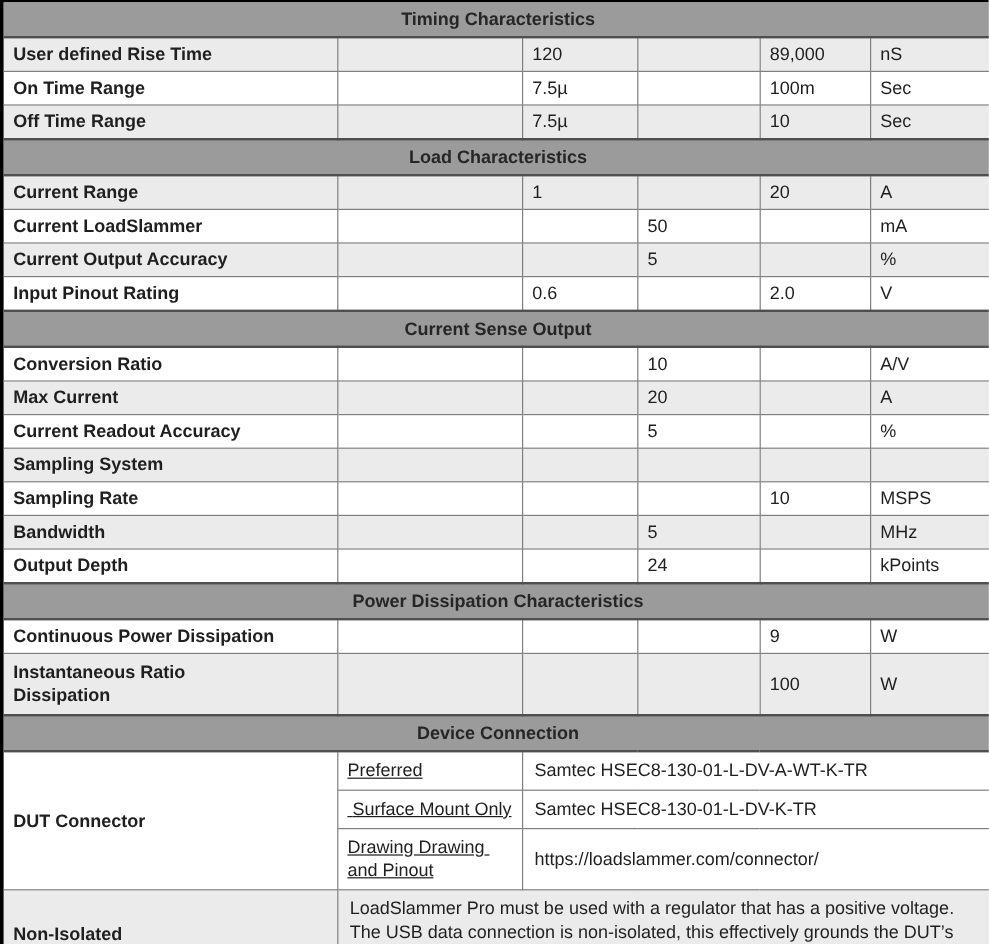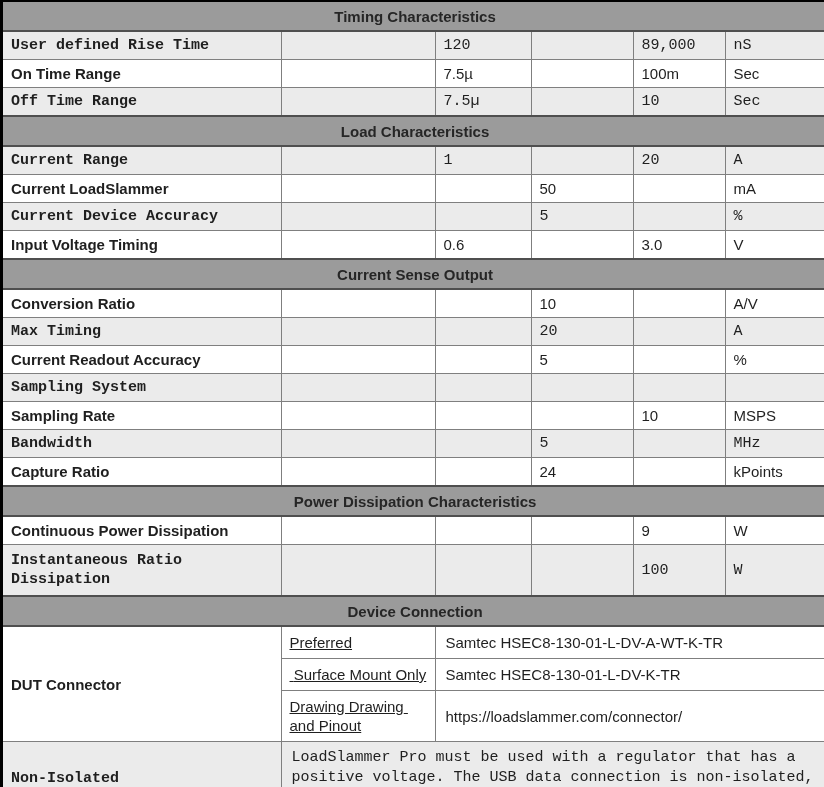--- a/index.html
+++ b/index.html
@@ -41,21 +41,21 @@
     background:var(--c-header-bg);
     text-align:center;
     font-weight:700;
     color:#262626;
     border-left:none;border-right:none;
     border-top:2px solid var(--c-section-border);
     border-bottom:2px solid var(--c-section-border);
     height:22px;
   }
   tr.section:first-child td{border-top:none;}
-  tr.shade td{background:var(--c-shade);font-family:Liberation Mono, monospace;}
+  tr.shade td{background:var(--c-shade);}
   td.label{
     font-weight:700;
     white-space:pre-line;
     line-height:19px;
   }
   td.key{
     white-space:pre-wrap;
     line-height:19px;
     padding:6px 8px;
     text-decoration:underline;
@@ -126,48 +126,48 @@
         </tr>
         <tr class="">
           <td class="label">Current LoadSlammer</td>
           <td></td>
           <td></td>
           <td>50</td>
           <td></td>
           <td>mA</td>
         </tr>
         <tr class="shade">
-          <td class="label">Current Device Accuracy</td>
+          <td class="label">Current Output Accuracy</td>
           <td></td>
           <td></td>
           <td>5</td>
           <td></td>
           <td>%</td>
         </tr>
         <tr class="">
-          <td class="label">Input Voltage Timing</td>
+          <td class="label">Input Pinout Rating</td>
           <td></td>
           <td>0.6</td>
           <td></td>
-          <td>3.0</td>
+          <td>2.0</td>
           <td>V</td>
         </tr>
         <tr class="section">
           <td colspan="6">Current Sense Output</td>
         </tr>
         <tr class="">
           <td class="label">Conversion Ratio</td>
           <td></td>
           <td></td>
           <td>10</td>
           <td></td>
           <td>A/V</td>
         </tr>
         <tr class="shade">
-          <td class="label">Max Timing</td>
+          <td class="label">Max Current</td>
           <td></td>
           <td></td>
           <td>20</td>
           <td></td>
           <td>A</td>
         </tr>
         <tr class="">
           <td class="label">Current Readout Accuracy</td>
           <td></td>
           <td></td>
@@ -193,21 +193,21 @@
         </tr>
         <tr class="shade">
           <td class="label">Bandwidth</td>
           <td></td>
           <td></td>
           <td>5</td>
           <td></td>
           <td>MHz</td>
         </tr>
         <tr class="">
-          <td class="label">Capture Ratio</td>
+          <td class="label">Output Depth</td>
           <td></td>
           <td></td>
           <td>24</td>
           <td></td>
           <td>kPoints</td>
         </tr>
         <tr class="section">
           <td colspan="6">Power Dissipation Characteristics</td>
         </tr>
         <tr class="">

